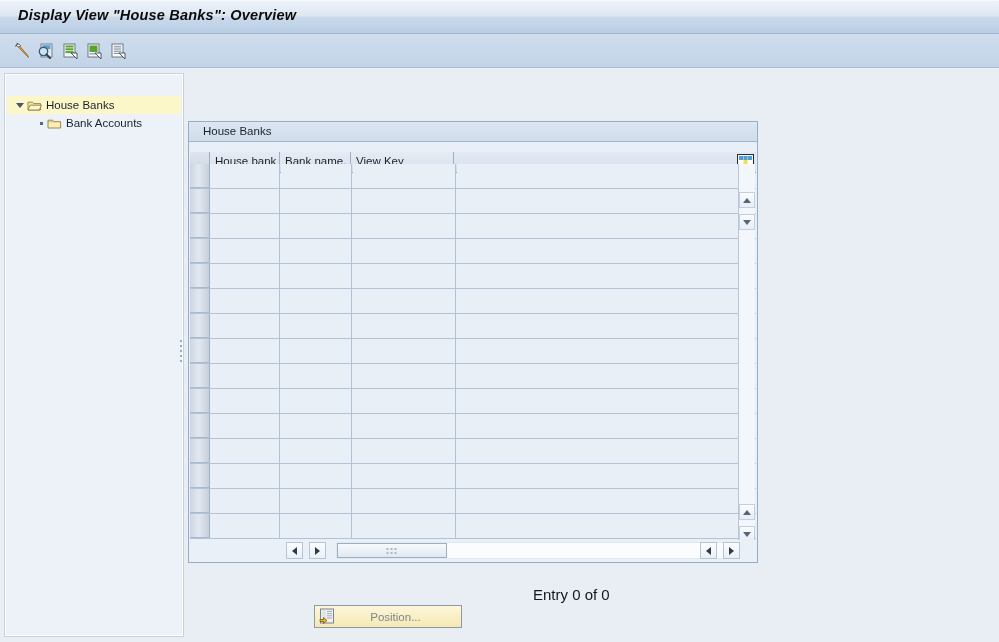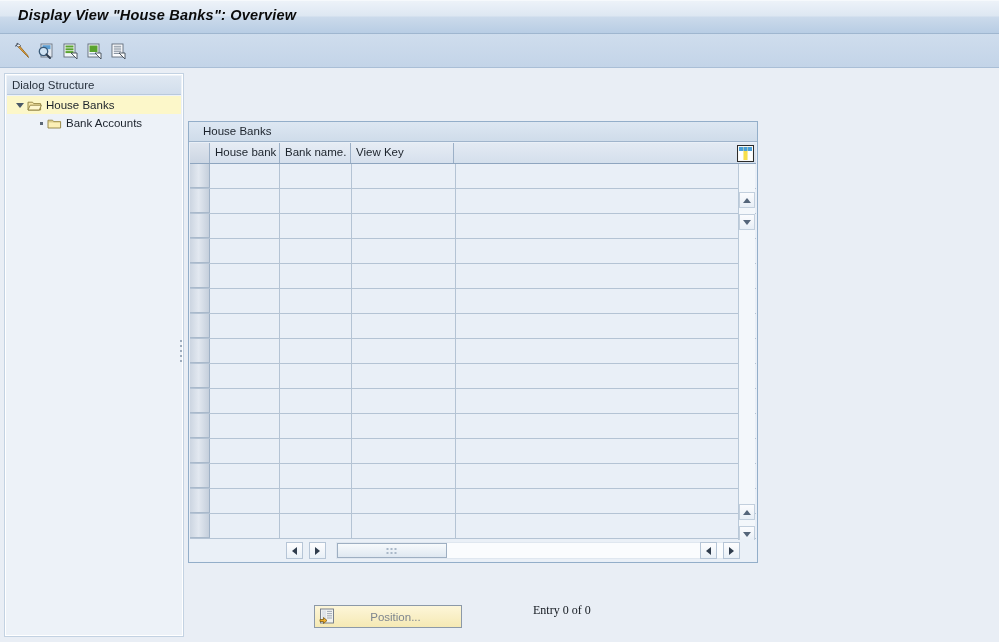--- a/index.html
+++ b/index.html
@@ -159,21 +159,21 @@
     padding: 3px 0 0 14px;
     white-space: nowrap;
   }
 
   .tc-grid {
     position: absolute; left: 1px; top: 21px;
     width: 566px; height: 398px;
     overflow: hidden;
   }
   .tc-header {
-    position: absolute; left: 0; top: 0;
+    position: absolute; left: 0; top: 9px;
     width: 566px; height: 21px;
     background: linear-gradient(to bottom, #e3eaf3 0%, #d4dfec 100%);
     border-bottom: 1px solid #8ea5bf;
   }
   .th {
     position: absolute; top: 0; height: 20px;
     font-size: 11.5px; color: #1b222b;
     padding: 3px 0 0 5px;
     white-space: nowrap;
     border-right: 1px solid #9cb0c7;
@@ -298,24 +298,23 @@
     display: flex; align-items: center;
   }
   .pos-btn .pb-ico { margin-left: 4px; width: 17px; height: 17px; flex: 0 0 17px; }
   .pos-btn .pb-lbl {
     flex: 1; text-align: center;
     font-size: 11.5px; color: #7e858e;
     white-space: nowrap;
     padding-right: 6px;
   }
   .entry-txt {
-    position: absolute; left: 533px; top: 603px;
-    font-size: 12px; color: #13181f;
-    white-space: nowrap;
-    font-family: Liberation Serif, serif;
+    position: absolute; left: 533px; top: 586px;
+    font-size: 15px; color: #13181f;
+    white-space: nowrap;
   }
 </style>
 </head>
 <body>
 
 <div id="app">
 
   <div class="titlebar">
     <div class="title">Display View "House Banks": Overview</div>
   </div>
@@ -369,21 +368,20 @@
             <path d="M5.8 10.7 H13.2"></path>
           <path d="M5.8 12.5 H11"></path>
         </g>
         <path d="M11 12 L17 12 L17 18 Z" fill="#ffffff" stroke="#3d4752" stroke-width="0.9"></path>
       </svg>
     </div>
   </div>
 
 
   <div class="sidebar">
-    <div class="sidebar-header">Dialog Structure</div>
 
     <div class="tree">
 
       <div class="tree-node lvl1">
         <span class="tw-arrow"></span>
         <span class="folder">
           <svg width="15" height="13" viewBox="0 0 15 13">
             <path d="M1 3.2 L1 11 L13.6 11 L13.6 4.6 L6.7 4.6 L5.6 3.2 Z" fill="#f6e7a8" stroke="#8e8040" stroke-width="0.9"></path>
             <path d="M1 11 L3.2 6.2 L14.4 6.2 L12.3 11 Z" fill="#fdf6cf" stroke="#8e8040" stroke-width="0.9"></path>
           </svg>

